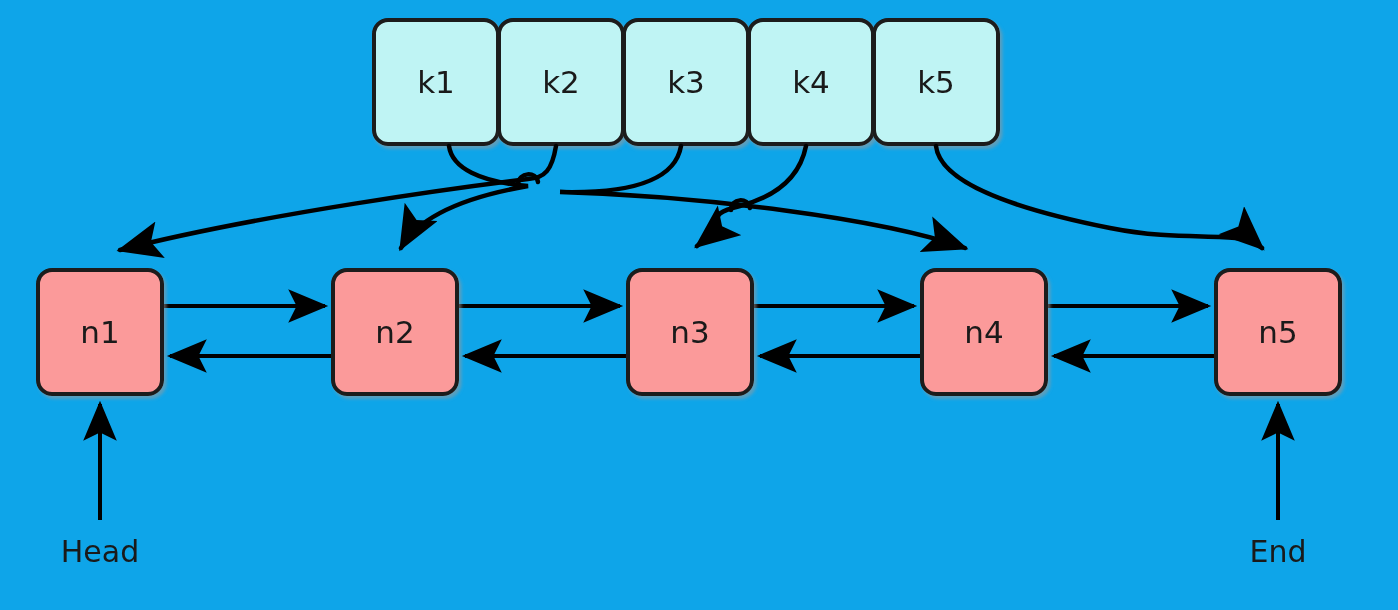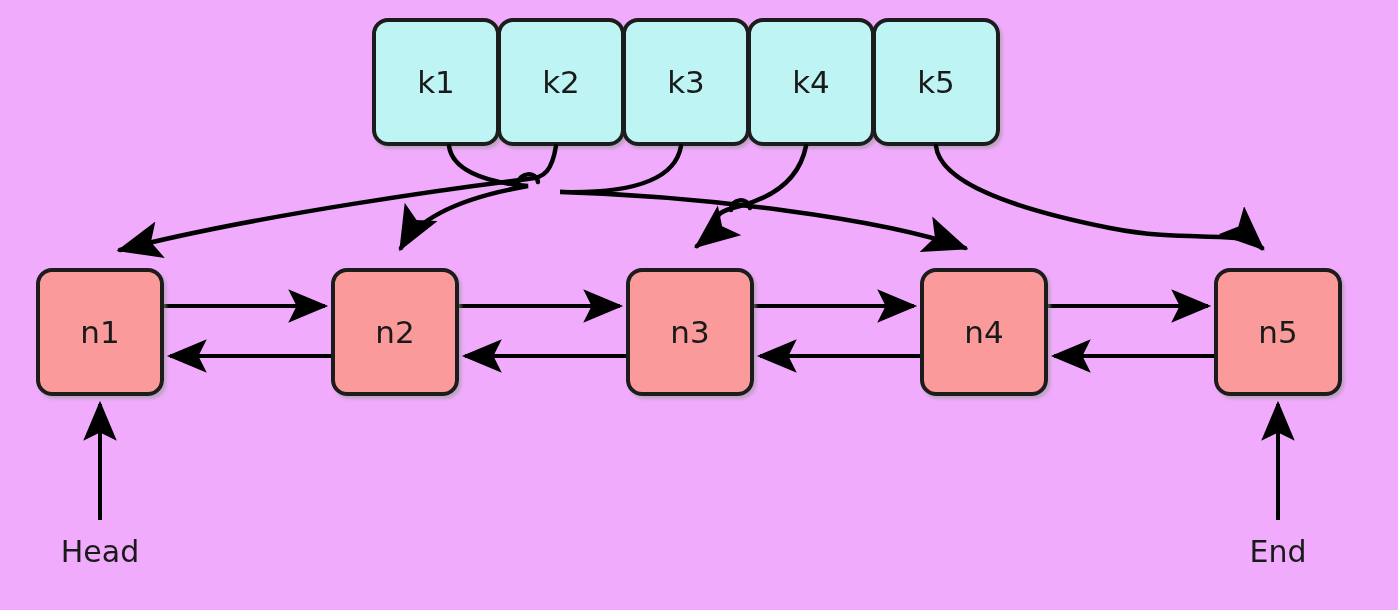--- a/index.html
+++ b/index.html
@@ -7,21 +7,21 @@
     padding: 0;
     background: #ffffff;
   }
   body {
     font-family: "DejaVu Sans", "Liberation Sans", sans-serif;
   }
   #canvas {
     position: relative;
     width: 1398px;
     height: 610px;
-    background: #f0abfc;
+    background: #0ea5e9;
     overflow: hidden;
   }
   #diagram-svg {
     position: absolute;
     left: 0;
     top: 0;
     width: 1398px;
     height: 610px;
     display: block;
   }

